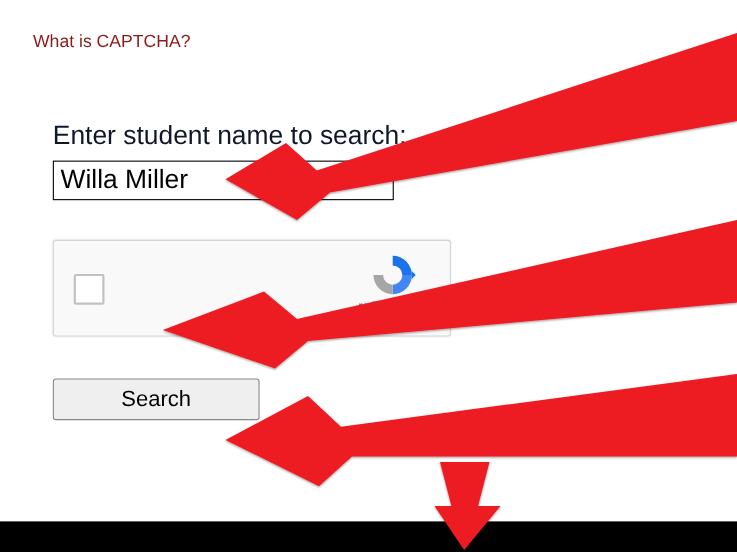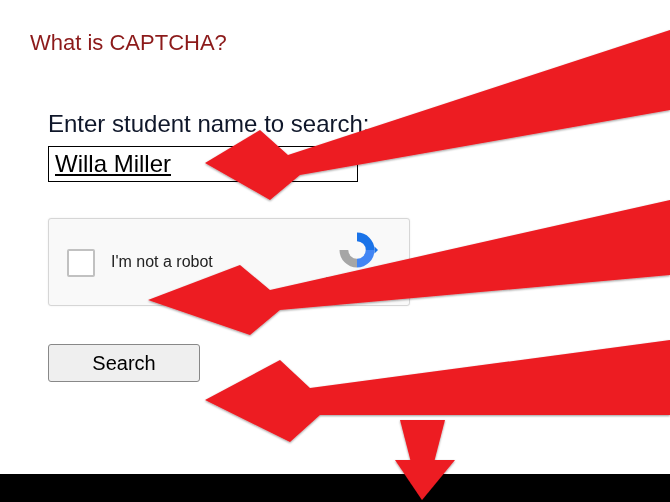--- a/index.html
+++ b/index.html
@@ -1,43 +1,42 @@
 <!DOCTYPE html>
 <html><head>
 <meta charset="utf-8">
 <style>
   * { box-sizing: border-box; margin: 0; padding: 0; }
   html, body { width: 670px; height: 502px; font-family: Arial, Helvetica, sans-serif; background: #fff; position: relative; overflow: hidden; }
-  .link { position: absolute; left: 30px; top: 30px; color: #8c1a1a; font-size: 22px; text-decoration: none; cursor: pointer; }
+  .link { position: absolute; left: 30px; top: 30px; color: #8c1a1a; font-size: 16px; text-decoration: none; cursor: pointer; }
   .label { position: absolute; left: 48px; top: 110px; font-size: 24px; color: #0f172a; }
-  .input { position: absolute; left: 48px; top: 146px; width: 310px; height: 36px; font-size: 24px; padding: 2px 6px; border: 1px solid #000; background: #fff; text-decoration: underline; }
+  .input { position: absolute; left: 48px; top: 146px; width: 310px; height: 36px; font-size: 24px; padding: 2px 6px; border: 1px solid #000; background: #fff; }
   .captcha { position: absolute; left: 48px; top: 218px; width: 362px; height: 88px; background: #f9f9f9; border: 1px solid #d6d6d6; border-radius: 3px; box-shadow: 0 0 2px rgba(0,0,0,0.08); }
   .captcha .cb { position: absolute; left: 18px; top: 30px; width: 28px; height: 28px; border: 2px solid #c1c1c1; border-radius: 2px; background: #fff; cursor: pointer; }
   .captcha .cb-label { position: absolute; left: 62px; top: 34px; font-size: 16px; color: #222; }
   .captcha .right { position: absolute; right: 12px; top: 10px; width: 80px; text-align: center; }
   .captcha .right svg { width: 42px; height: 42px; display: block; margin: 0 auto 2px; }
   .captcha .brand { font-size: 11px; color: #555; letter-spacing: 0; }
   .captcha .legal { font-size: 10px; color: #888; margin-top: 2px; }
   .captcha .legal span { cursor: pointer; }
-  .search-btn { position: absolute; left: 48px; top: 344px; width: 152px; height: 38px; font-size: 20px; background: #efefef; border: 1px solid #888; border-radius: 3px; cursor: pointer; }
+  .search-btn { position: absolute; left: 48px; top: 344px; width: 188px; height: 38px; font-size: 20px; background: #efefef; border: 1px solid #888; border-radius: 3px; cursor: pointer; }
   .bottom-bar { position: absolute; left: 0; bottom: 0; width: 100%; height: 28px; background: #000; }
   .arrows { position: absolute; inset: 0; pointer-events: none; }
 </style>
 </head>
 <body>
 
 <a class="link">What is CAPTCHA?</a>
 
 <div class="label">Enter student name to search:</div>
 
 <input type="text" class="input" value="Willa Miller" style="">
 
 <div class="captcha">
   <div class="cb"></div>
-  <div class="cb-label">I'm not a robot</div>
   <div class="right">
     <span>
       <svg viewBox="0 0 48 48">
         <path d="M24 4 A20 20 0 0 1 44 24 L34 24 A10 10 0 0 0 24 14 Z" fill="#1a73e8"></path>
         <path d="M44 24 A20 20 0 0 1 24 44 L24 34 A10 10 0 0 0 34 24 Z" fill="#4285f4"></path>
         <path d="M24 44 A20 20 0 0 1 4 24 L14 24 A10 10 0 0 0 24 34 Z" fill="#a6a6a6"></path>
         <polygon points="44,20 48,24 44,28" fill="#1a73e8"></polygon>
       </svg>
     </span>
     <div class="brand">reCAPTCHA</div>

